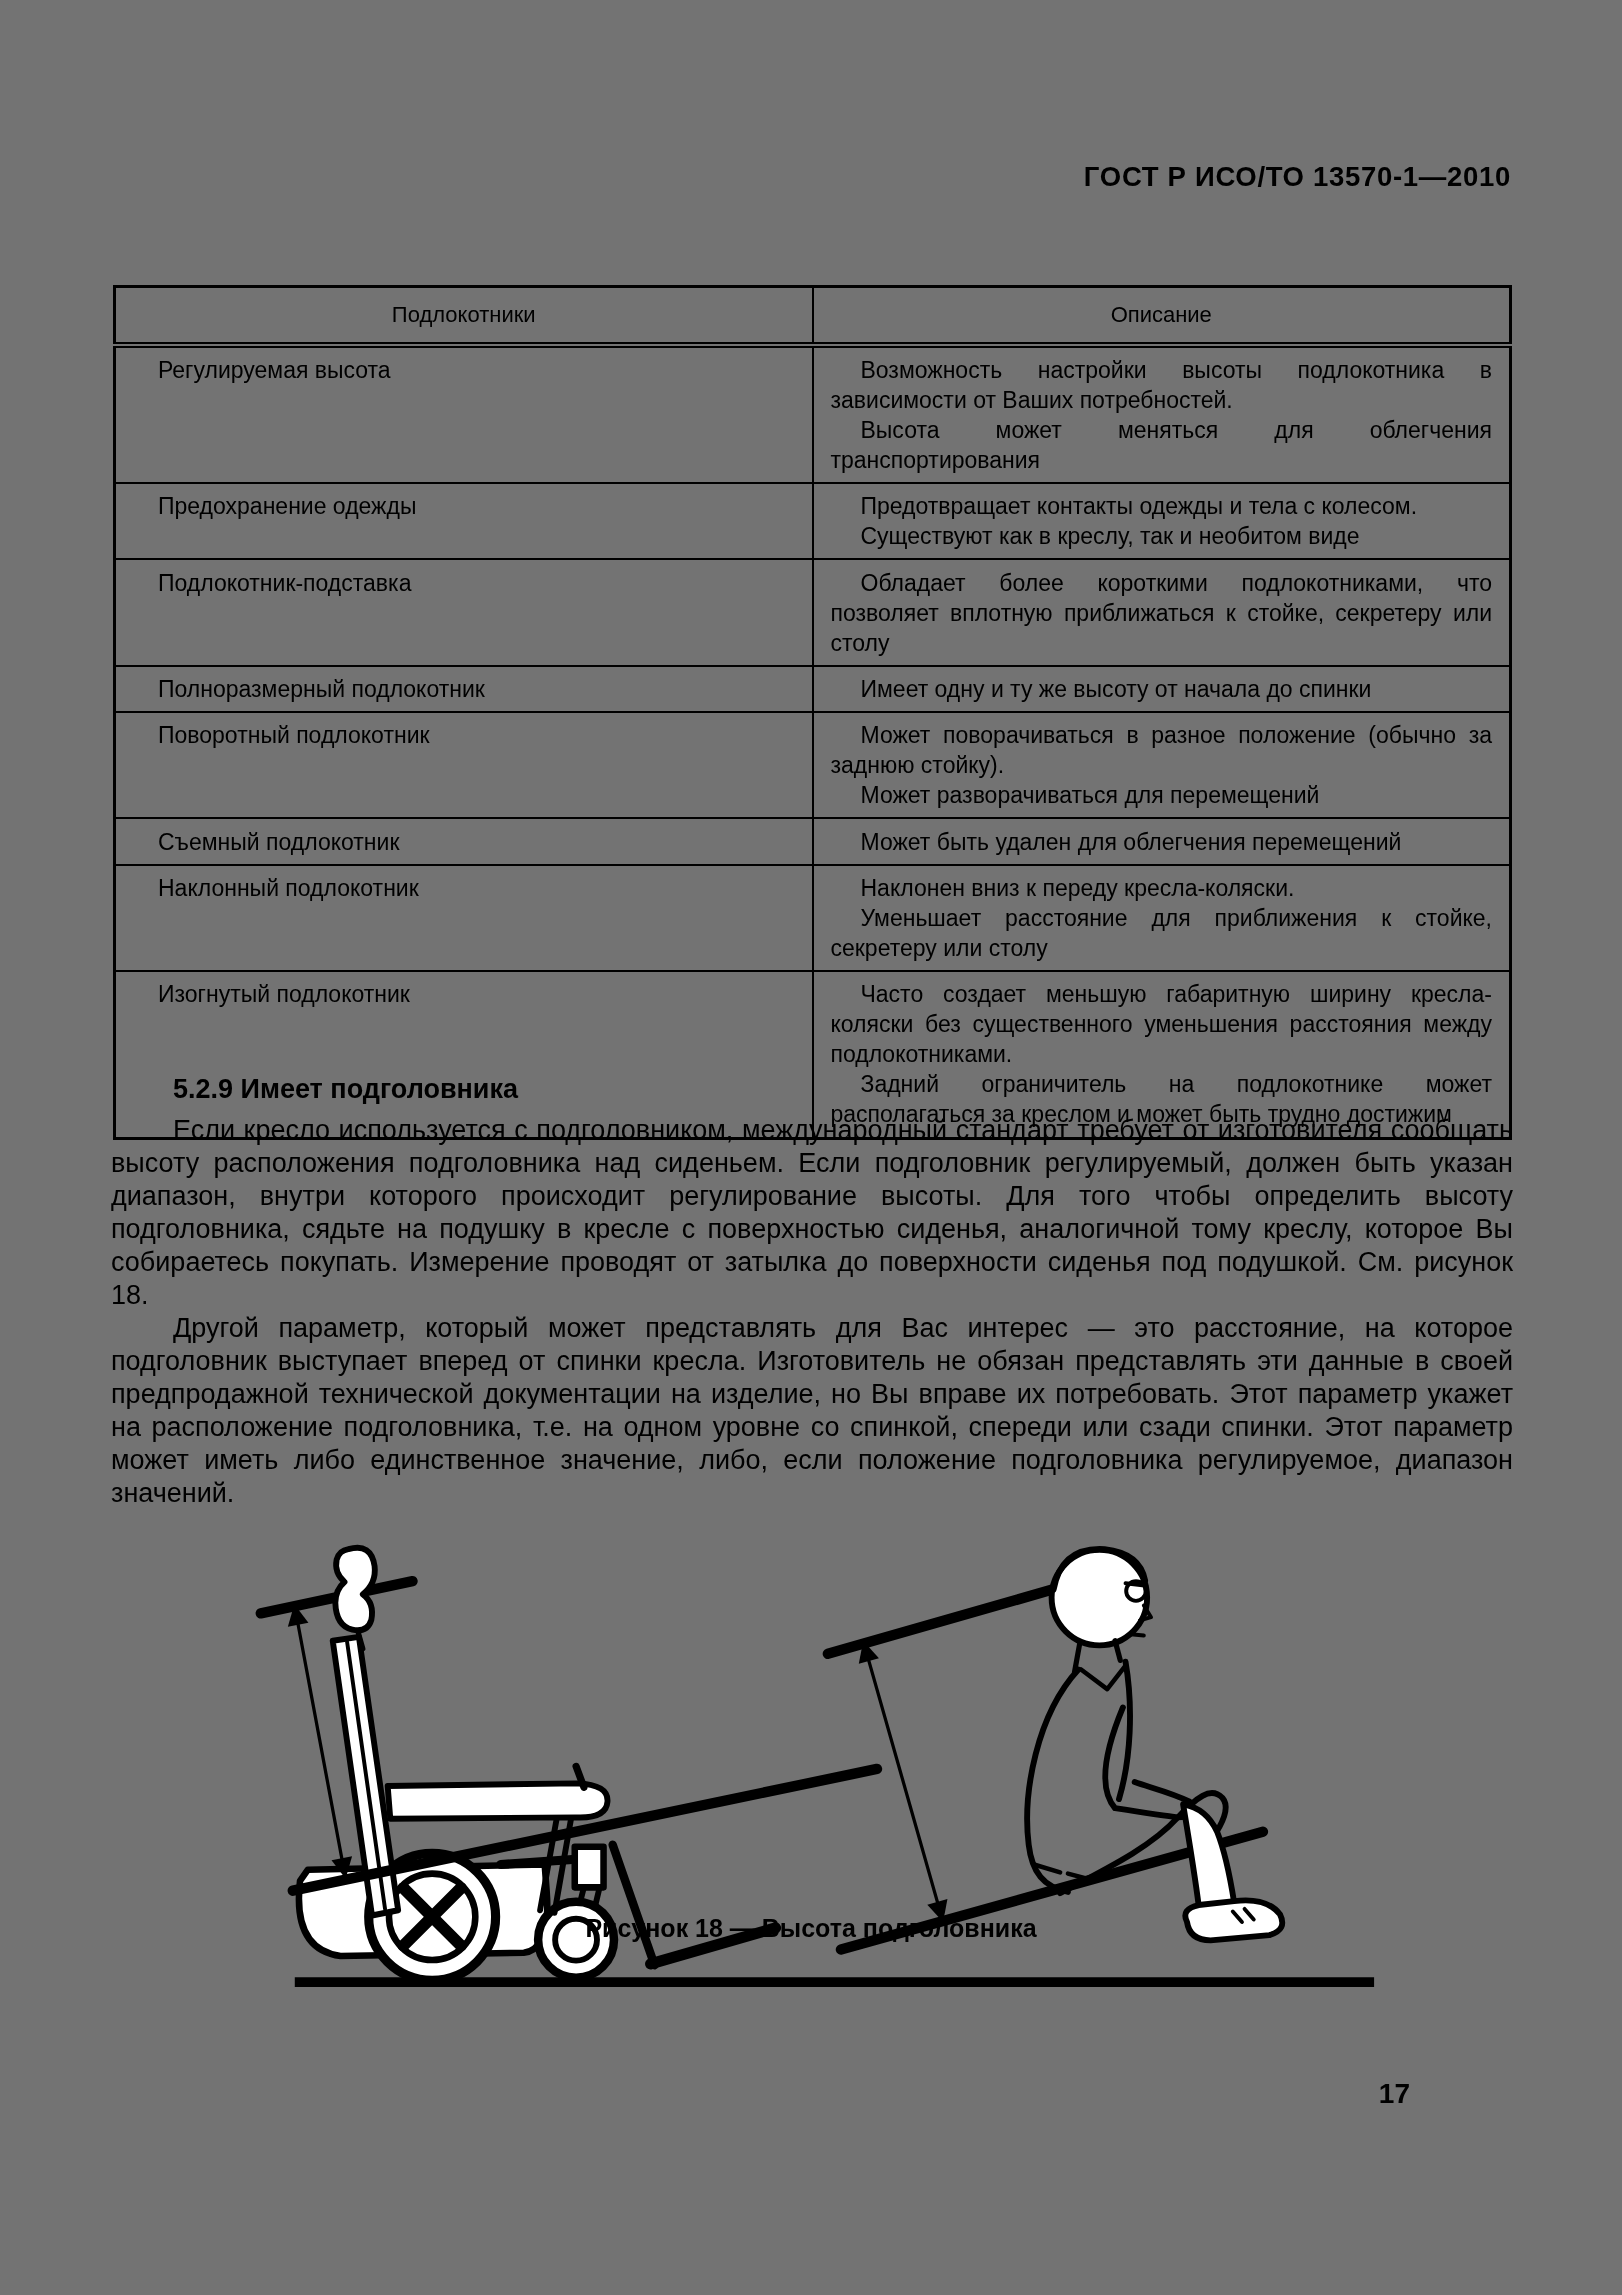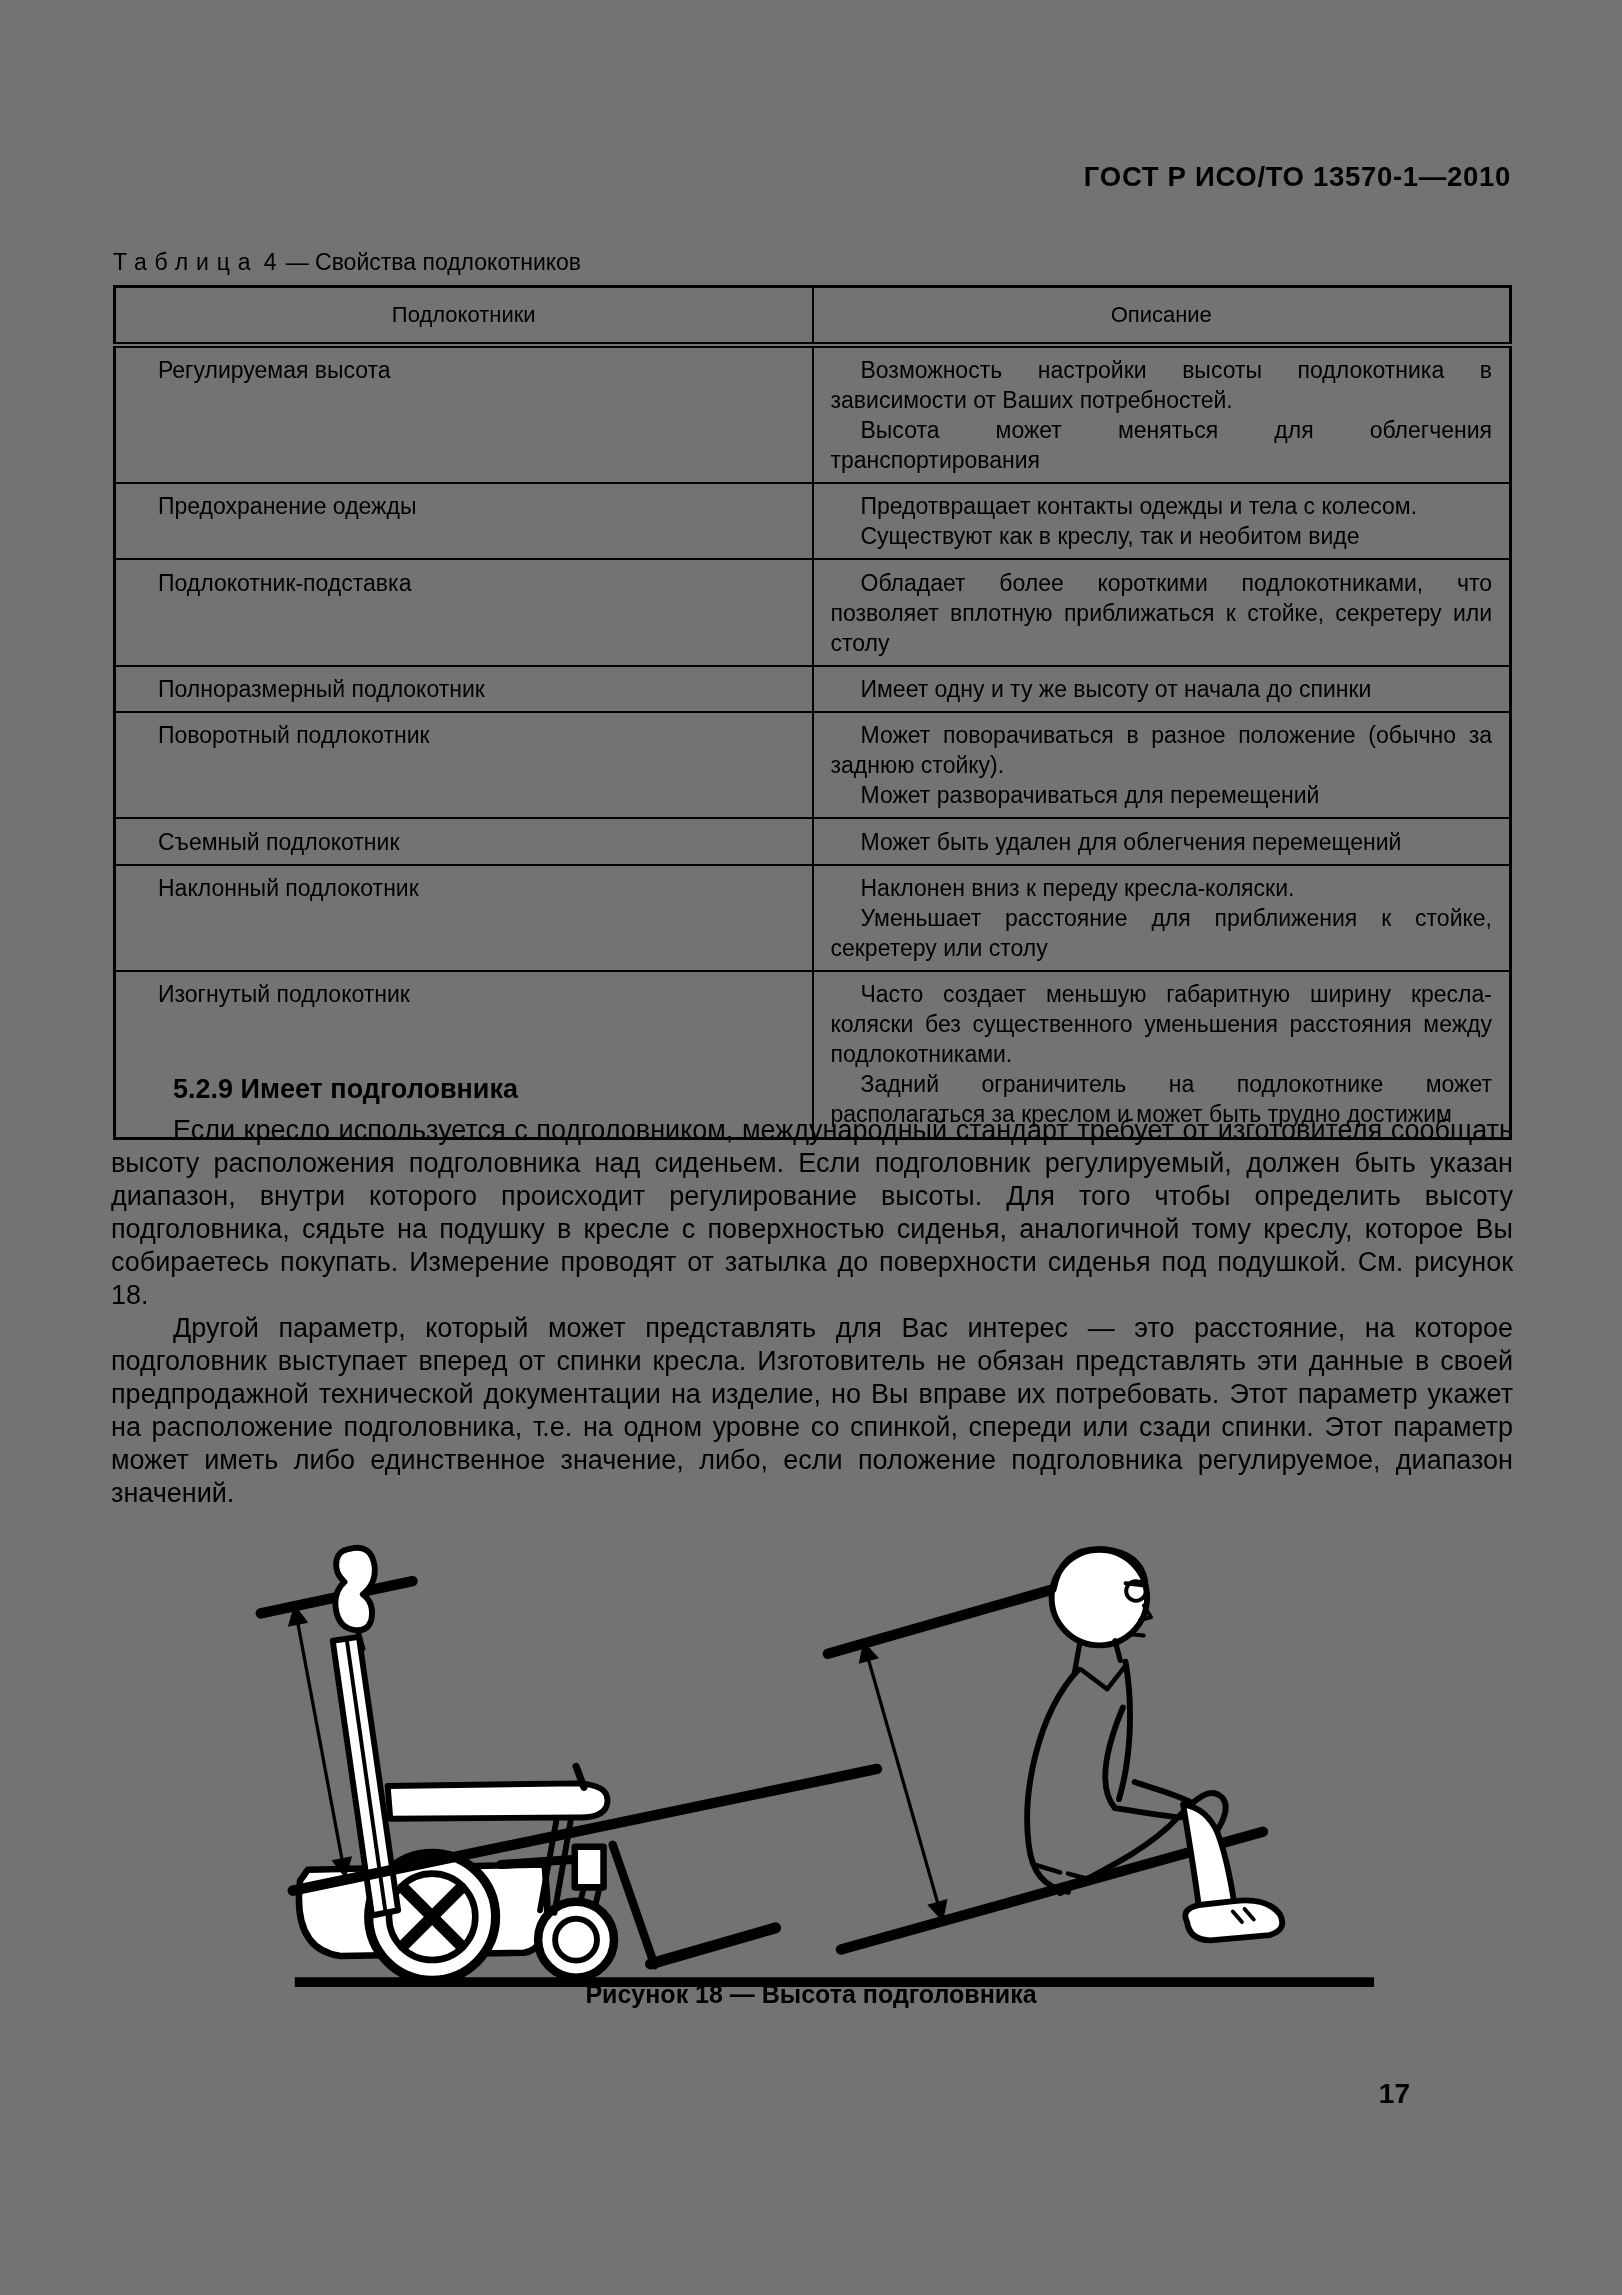--- a/index.html
+++ b/index.html
@@ -38,39 +38,35 @@
   .section-heading{
     margin:0 0 9.2px 0;padding-left:62px;
     font-size:27px;font-weight:bold;
   }
   .body-p{
     margin:0;font-size:27px;line-height:33px;
     text-align:justify;text-indent:62px;
   }
   .fig-svg{position:absolute;top:1498px;left:249px;width:1269px;height:504px;}
   .figure-caption{
-    position:absolute;top:1980px;left:111px;width:1400px;
+    position:absolute;top:1914px;left:111px;width:1400px;
     text-align:center;font-size:25px;font-weight:bold;
   }
   .page-number{
     position:absolute;top:2078px;left:111px;width:1299px;
     text-align:right;font-size:28px;font-weight:bold;
   }
 </style>
 </head>
 <body>
 
 <div class="page">
 
   <div class="doc-header">ГОСТ Р ИСО/ТО 13570-1—2010</div>
 
-  <div class="table-caption">
-    <span class="lsp">Таблица</span><span class="num">4</span><span>—</span>
-    <span>Свойства подлокотников</span>
-  </div>
 
   <table class="props">
     <thead>
       <tr>
         <th>Подлокотники</th>
         <th>Описание</th>
       </tr>
     </thead>
     <tbody>
       <tr>

